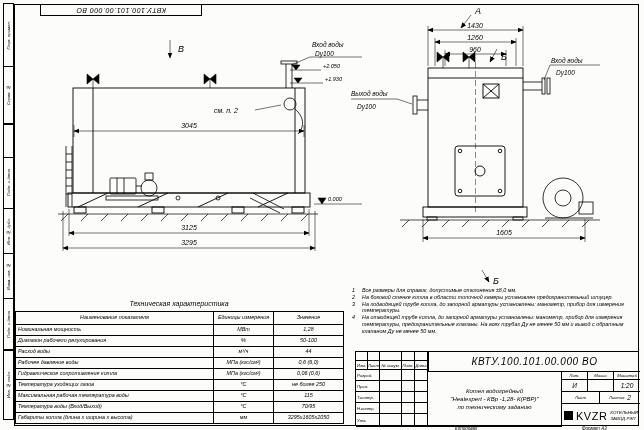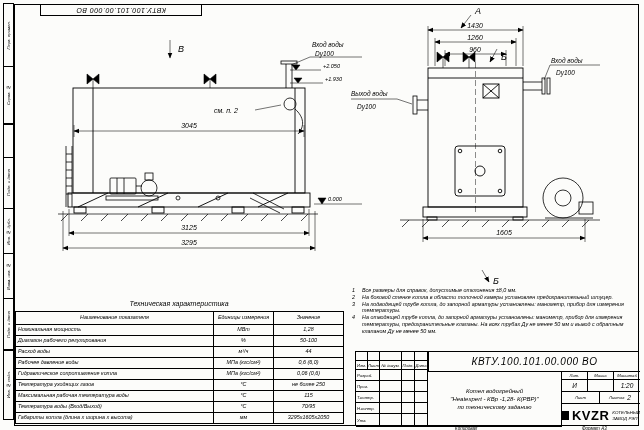--- a/index.html
+++ b/index.html
@@ -38,21 +38,21 @@
   .spec td.l { text-align:left; }
 
   
   .tb { position:absolute; left:355px; top:351px; width:284px; height:75px; border:1px solid #000; background:#fcfcfa; }
   .tb .c { position:absolute; border-right:0.8px solid #000; border-bottom:0.8px solid #000; font-size:4.2px; font-style:italic; display:flex; align-items:center; justify-content:center; overflow:hidden; white-space:nowrap; }
   .tb .docnum { font-size:10px; font-style:italic; letter-spacing:0.6px; border-left:0.8px solid #000; border-right:none; }
   .tb .name { flex-direction:column; font-size:6px; line-height:1.35; white-space:normal; text-align:center; }
   .tb .big { font-size:6.5px; }
   .tb .company { border-right:none; border-bottom:none; gap:3px; }
   .logoMark { display:inline-block; width:9px; height:9px; background:#000; }
-  .logoTxt { font-size:13px; font-weight:bold; font-style:normal; letter-spacing:0.5px; }
+  .logoTxt { font-size:11px; font-weight:normal; font-style:normal; letter-spacing:0.5px; }
   .companySub { font-size:4.4px; font-style:italic; line-height:1.2; text-align:left; }
 
   .bottom-label { position:absolute; top:425.5px; font-size:4.5px; font-style:italic; }
 </style>
 </head>
 <body>
 
 <div class="page">
 
   <div class="frame"></div>

